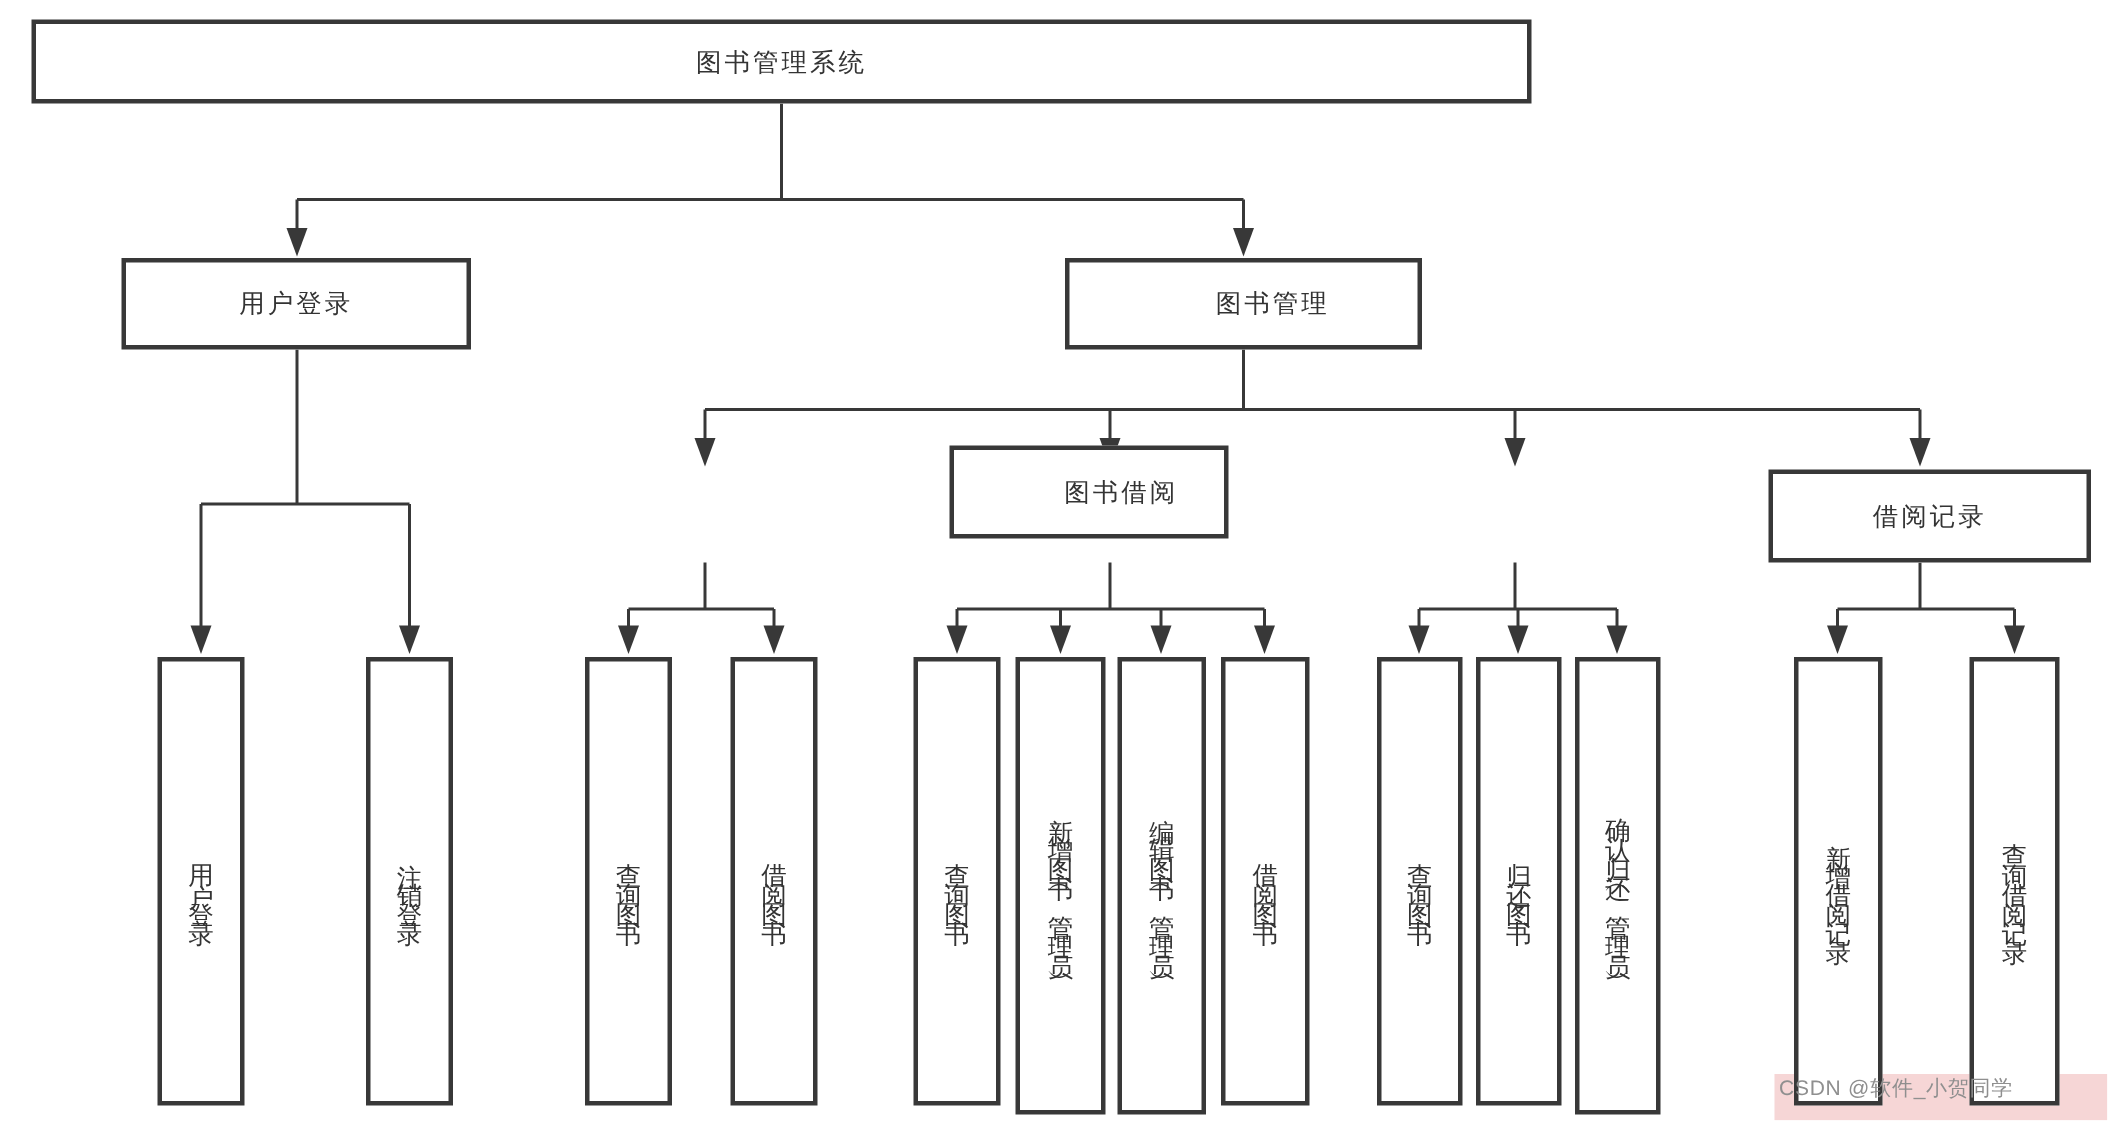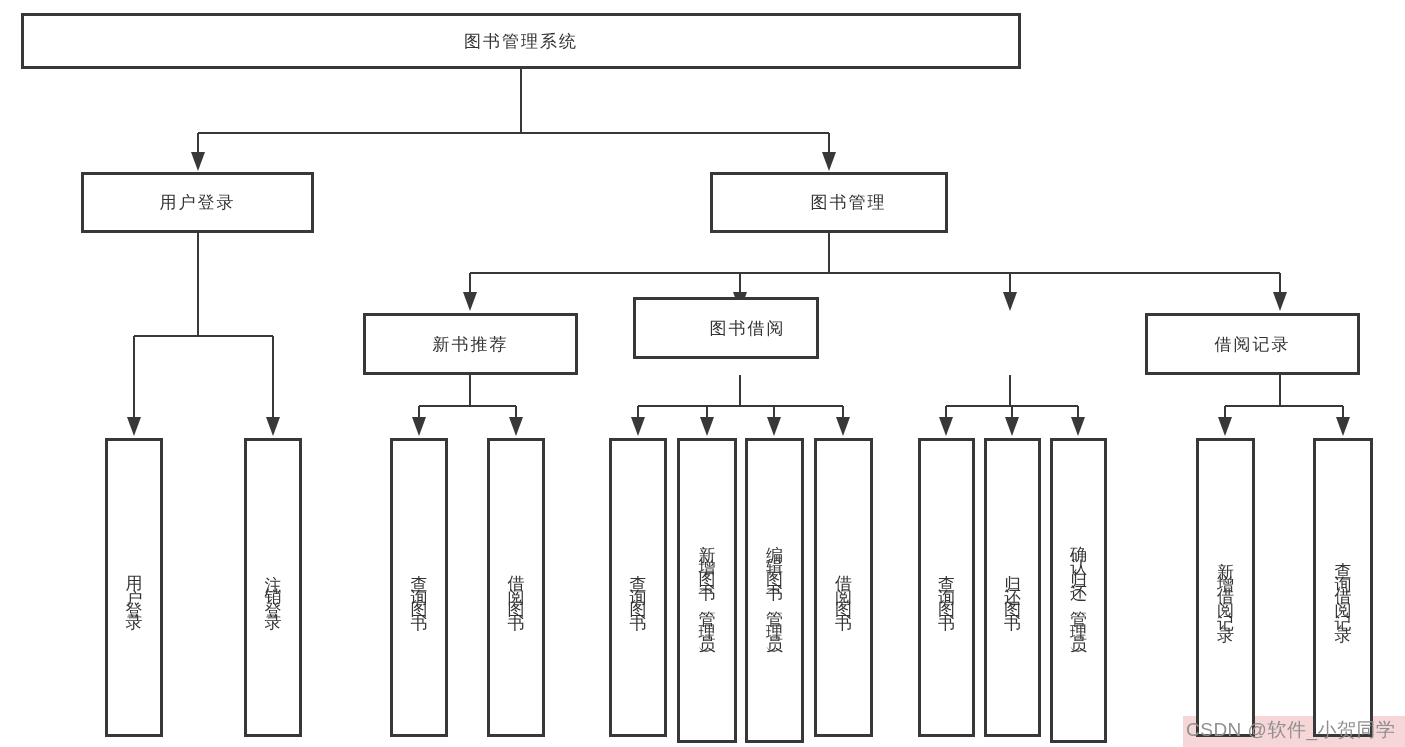--- a/index.html
+++ b/index.html
@@ -48,21 +48,21 @@
     position: absolute;
     left: 1183px; top: 716px;
     width: 222px; height: 31px;
     background: #f6d6d6;
     z-index: 1;
   }
   .wm-text {
     position: absolute;
     left: 1186px; top: 717px;
     width: 219px;
-    font-size: 19px;
+    font-size: 14px;
     color: #8f8f8f;
     letter-spacing: 0.5px;
     white-space: nowrap;
     z-index: 5;
   }
 </style>
 </head>
 <body>
 
 <div class="canvas">
@@ -139,27 +139,24 @@
     <span class="hlabel">图书管理系统</span>
   </div>
 
   <div class="box" style="left:81px; top:172px; width:233px; height:61px;">
     <span class="hlabel">用户登录</span>
   </div>
   <div class="box" style="left:710px; top:172px; width:238px; height:61px;padding-left:39px;">
     <span class="hlabel">图书管理</span>
   </div>
 
-  <div class="box" style="left:363px; top:313px; width:215px; height:62px;">
-    <span class="hlabel">新书推荐</span>
-  </div>
   <div class="box" style="left:633px; top:297px; width:186px; height:62px;padding-left:43px;">
     <span class="hlabel">图书借阅</span>
   </div>
-  <div class="box" style="left:1145px; top:313px; width:215px; height:62px;">
+  <div class="box" style="left:1179px; top:313px; width:215px; height:62px;">
     <span class="hlabel">借阅记录</span>
   </div>
 
   <div class="box" style="left:105px; top:438px; width:58px; height:299px;">
     <span class="vlabel">用户登录</span>
   </div>
   <div class="box" style="left:244px; top:438px; width:58px; height:299px;">
     <span class="vlabel">注销登录</span>
   </div>
   <div class="box" style="left:390px; top:438px; width:58px; height:299px;">

